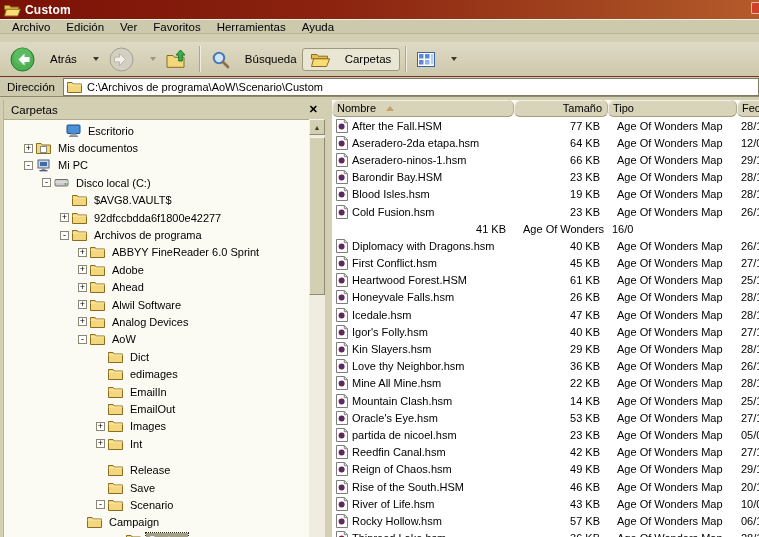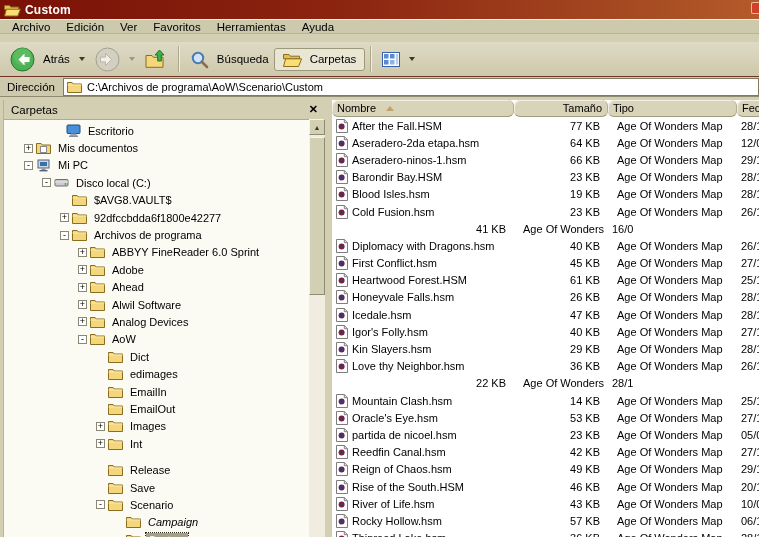--- a/index.html
+++ b/index.html
@@ -15,21 +15,21 @@
     border:1px solid #e8b9a8;border-right:none;border-radius:2px 0 0 2px;}
   
   .menubar{position:absolute;left:0;top:19px;width:759px;height:15px;background:#cdc9ad;
     border-top:1px solid #f2f0e3;border-bottom:1px solid #b7b396;box-sizing:border-box;
     display:flex;align-items:center;font-size:11.5px;padding-left:4px;}
   .menu-item{padding:3px 8px;}
   
   .toolbar{position:absolute;left:0;top:42px;width:759px;height:35px;
     background:linear-gradient(#dedac5,#cec9ab);border-bottom:1px solid #713425;
     box-sizing:border-box;display:flex;align-items:center;padding-left:5px;font-size:11.5px;}
-  .tb-btn{display:flex;align-items:center;gap:8px;padding:2px 5px;border-radius:3px;text-align:center;}
+  .tb-btn{display:flex;align-items:center;gap:15px;padding:2px 5px;border-radius:3px;text-align:center;}
   .tb-btn.disabled{color:#8e8b79;}
   .tb-pressed{background:#e9e6d4;border:1px solid #9c987c;padding:3px 8px;}
   .caret{width:0;height:0;border-left:3px solid transparent;border-right:3px solid transparent;
     border-top:4px solid #3a3a2a;margin-left:1px;}
   .caret.dim{border-top-color:#9a978a;}
   .tb-sep{width:1px;height:26px;background:#aba78a;border-right:1px solid #f0eee0;margin:0 5px;flex:none;}
   .tbico{display:flex;align-items:center;flex:none;}
   
   .addressbar{position:absolute;left:0;top:77px;width:759px;height:20px;background:#cdc9ad;
     border-bottom:1px solid #8f8b70;box-sizing:border-box;display:flex;align-items:center;
@@ -404,21 +404,21 @@
           <div class="tree-row" style="padding-left: 92px;">
             <span class="tree-box">-</span>
             <span class="tico">
               <svg width="15" height="12" viewBox="0 0 15 12">
                 <path d="M.5 1.5h4.6l1.2 1.5h8.2v8.5H.5z" fill="#f4d77c" stroke="#8a6d1d"></path>
                 <path d="M.5 4h14" stroke="#fbeaa8"></path>
               </svg>
             </span>
             <span class="tlabel">Scenario</span>
           </div>
-          <div class="tree-row" style="padding-left: 110px; font-style: italic;">
+          <div class="tree-row" style="padding-left: 71px;">
             <span class="tree-spacer"></span>
             <span class="tico">
               <svg width="15" height="12" viewBox="0 0 15 12">
                 <path d="M.5 1.5h4.6l1.2 1.5h8.2v8.5H.5z" fill="#f4d77c" stroke="#8a6d1d"></path>
                 <path d="M.5 4h14" stroke="#fbeaa8"></path>
               </svg>
             </span>
             <span class="tlabel">Campaign</span>
           </div>
           <div class="tree-row" style="padding-left: 110px;">
@@ -672,20 +672,31 @@
                   <path d="M3.8 6.2l3.6 2.4M7.4 6.2L3.8 8.6" stroke="#2a3e8c" stroke-width="1"></path>
                 </svg>
               </span>
               <span>Love thy Neighbor.hsm</span>
             </div>
             <div class="fcell size">36 KB</div>
             <div class="fcell type">Age Of Wonders Map</div>
             <div class="fcell date">26/1</div>
           </div>
           <div class="file-row">
+            <div class="fcell name">
+              <span class="fico">
+                <svg width="12" height="14" viewBox="0 0 12 14">
+                  <path d="M.5 .5h7.8l3.2 3.2v9.8H.5z" fill="#fff" stroke="#7d7d7d"></path>
+                  <path d="M8.3 .5v3.2h3.2" fill="none" stroke="#7d7d7d"></path>
+                  <circle cx="5.6" cy="7.4" r="3" fill="#7c1f3e"></circle>
+                  <path d="M3.8 6.2l3.6 2.4M7.4 6.2L3.8 8.6" stroke="#2a3e8c" stroke-width="1"></path>
+                </svg>
+              </span>
+              <span>Mine All Mine.hsm</span>
+            </div>
             <div class="fcell size">22 KB</div>
             <div class="fcell type">Age Of Wonders Map</div>
             <div class="fcell date">28/1</div>
           </div>
           <div class="file-row">
             <div class="fcell name">
               <span class="fico">
                 <svg width="12" height="14" viewBox="0 0 12 14">
                   <path d="M.5 .5h7.8l3.2 3.2v9.8H.5z" fill="#fff" stroke="#7d7d7d"></path>
                   <path d="M8.3 .5v3.2h3.2" fill="none" stroke="#7d7d7d"></path>

